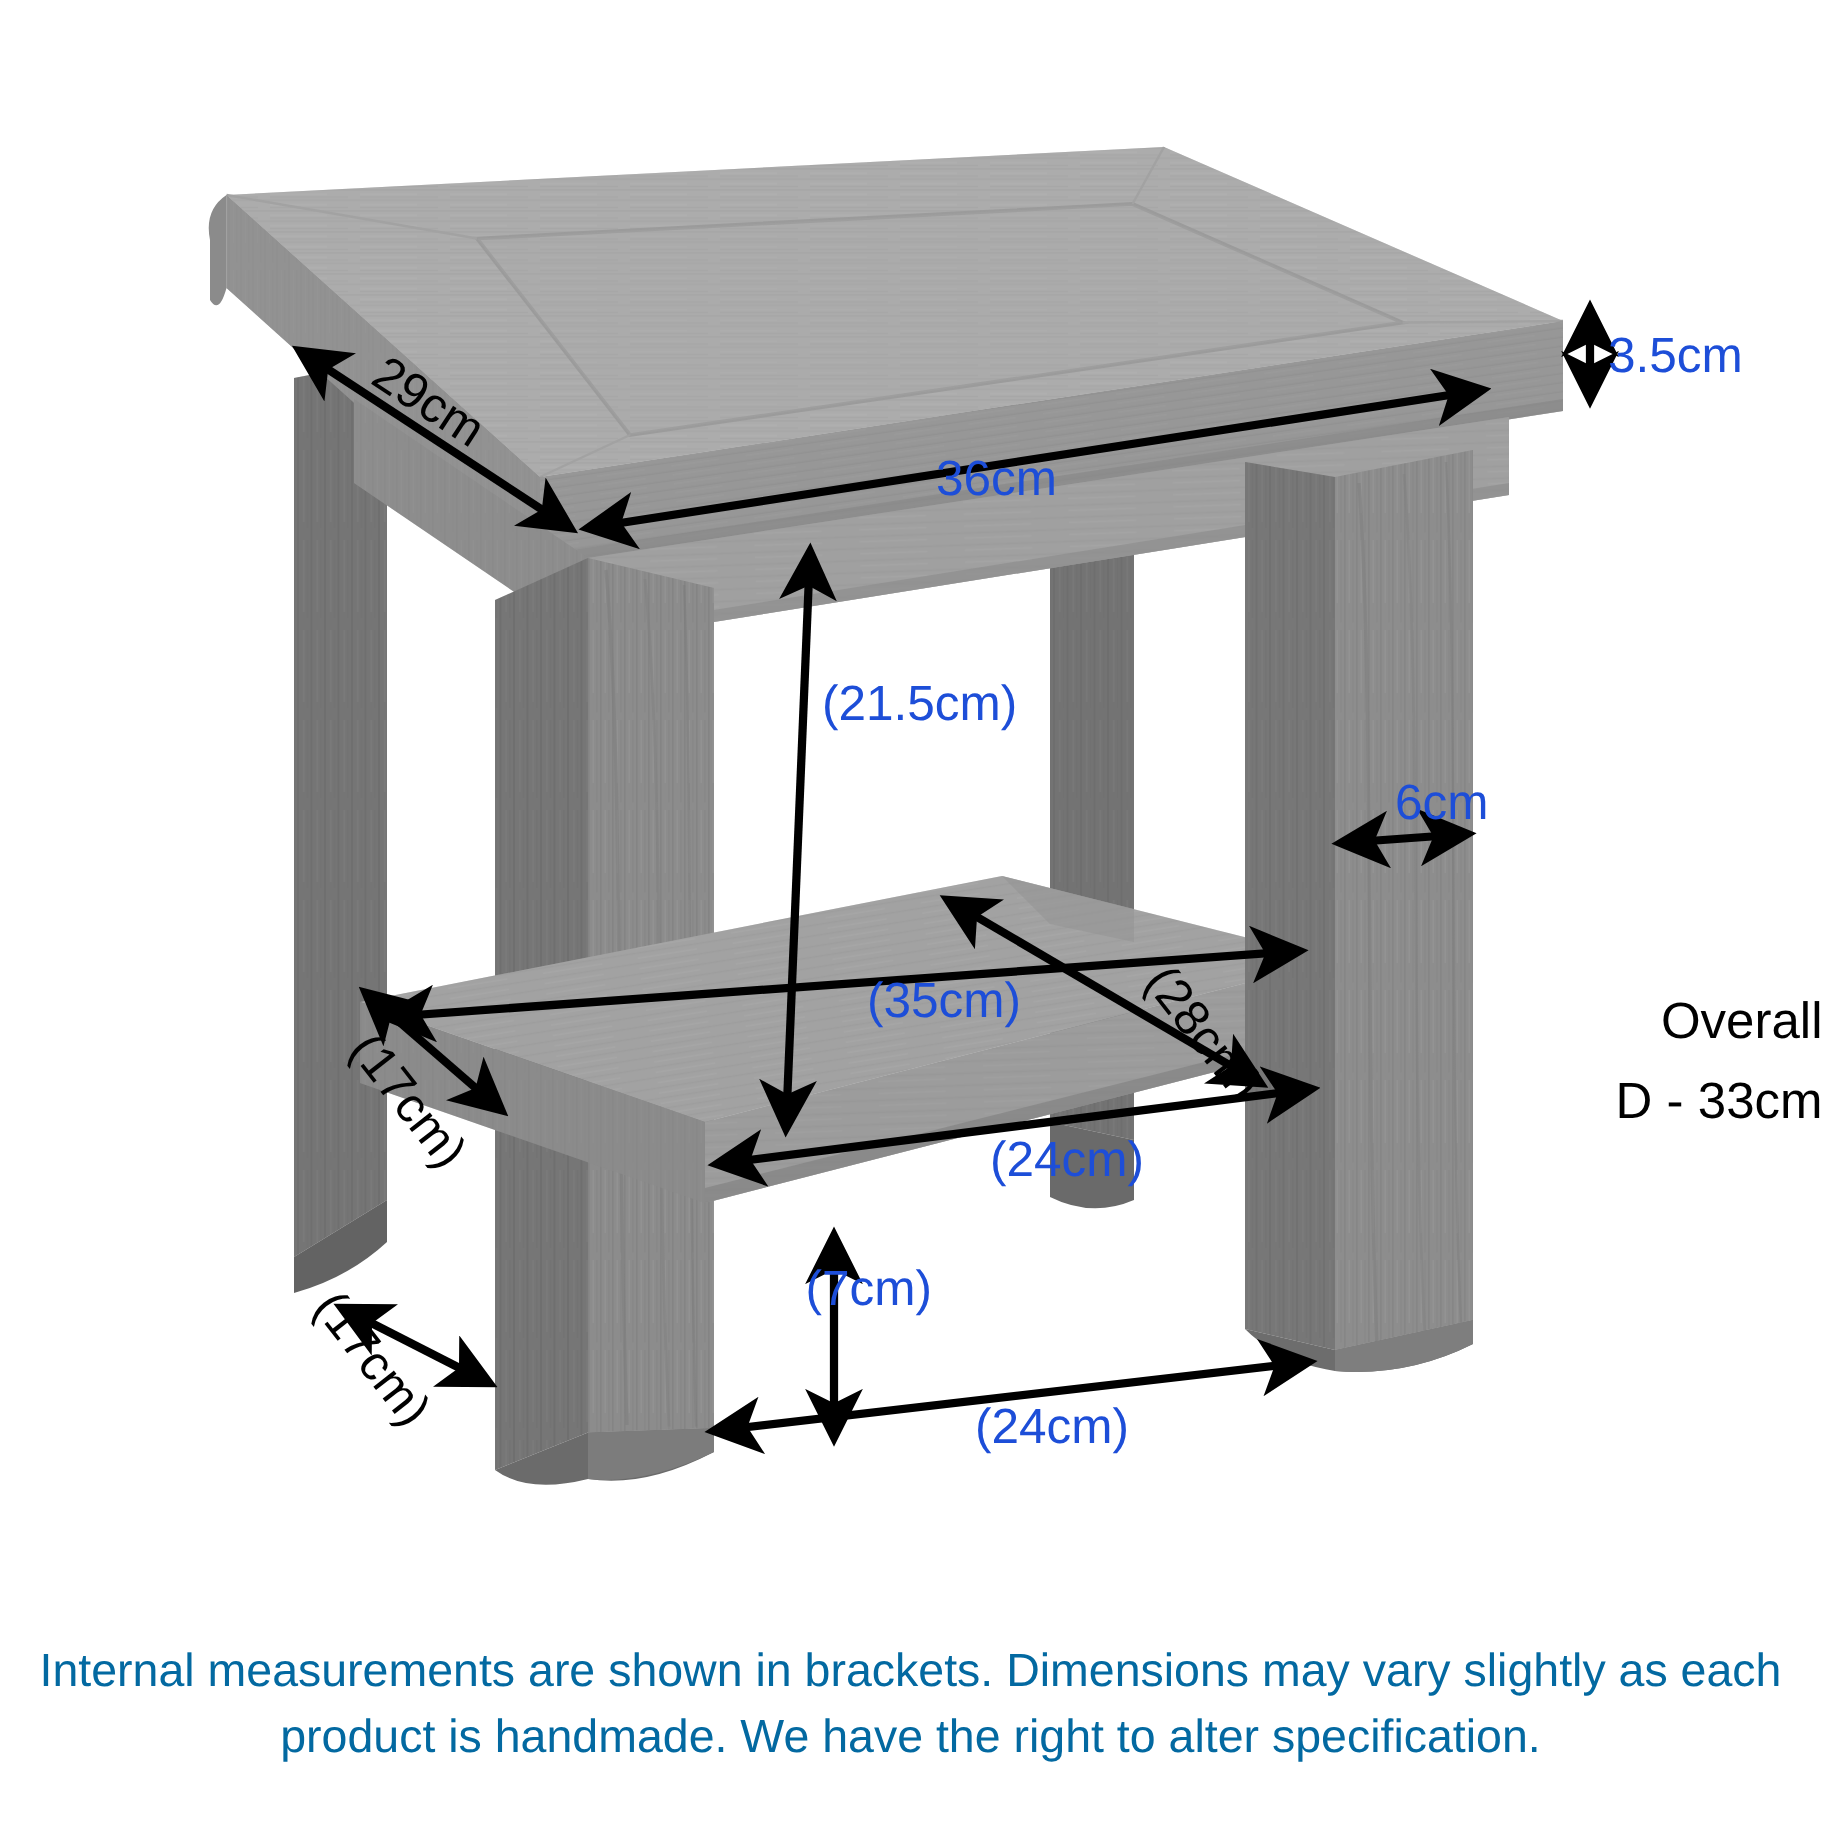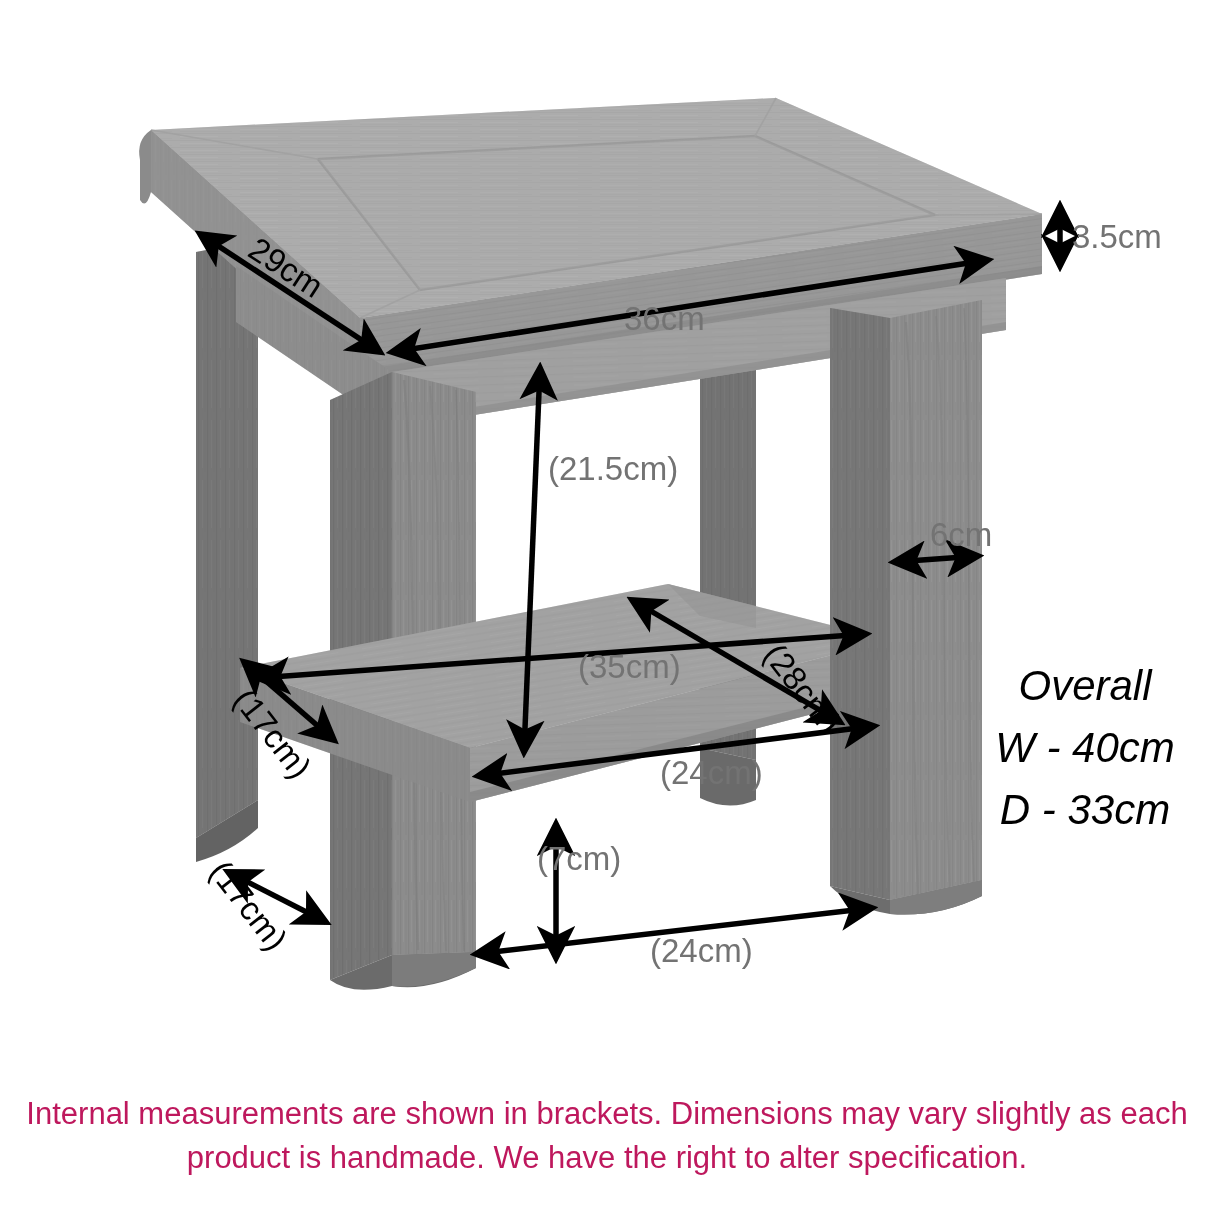--- a/index.html
+++ b/index.html
@@ -25,43 +25,42 @@
     position: absolute;
     left: 0;
     top: 0;
     width: 1214px;
     height: 1214px;
   }
   .txt {
     position: absolute;
     white-space: nowrap;
     font-family: "Liberation Sans", sans-serif;
-    color: #737373;
+    color: #1d4ed8;
     line-height: 1;
   }
   .dim-label {
     font-size: 33px;
     font-weight: 400;
   }
   .overall-line {
-    font-size: 42px;
-    text-align: center;
+    font-size: 34px;
+    text-align: right;
     width: 260px;
-    font-style: italic;
   }
   .footer-txt {
     position: absolute;
     left: 0;
     top: 1092px;
     width: 1214px;
     text-align: center;
     font-size: 31px;
     line-height: 1.42;
     font-family: "Liberation Sans", sans-serif;
-    color: #be185d;
+    color: #0369a1;
   }
 </style>
 </head>
 <body>
 
 <div id="stage">
 
   <svg id="diagram" viewBox="0 0 1214 1214" xmlns="http://www.w3.org/2000/svg">
     <defs>
 
@@ -254,21 +253,20 @@
   <div class="txt dim-label" style="left:566px; top:650px;margin-left:12px;">(35cm)</div>
 
   <div class="txt dim-label" style="left:660px; top:756px;">(24cm)</div>
 
   <div class="txt dim-label" style="left:537px; top:842px;">(7cm)</div>
 
   <div class="txt dim-label" style="left:650px; top:934px;">(24cm)</div>
 
   <div style="position:absolute; left:955px; top:662px; width:260px;">
     <div class="overall-line" style="margin-bottom:14px;">Overall</div>
-    <div class="overall-line" style="margin-bottom:14px;">W - 40cm</div>
     <div class="overall-line">D - 33cm</div>
   </div>
 
   <div class="footer-txt">
     <div>Internal measurements are shown in brackets. Dimensions may vary slightly as each</div>
     <div>product is handmade. We have the right to alter specification.</div>
   </div>
 
 </div>
 

